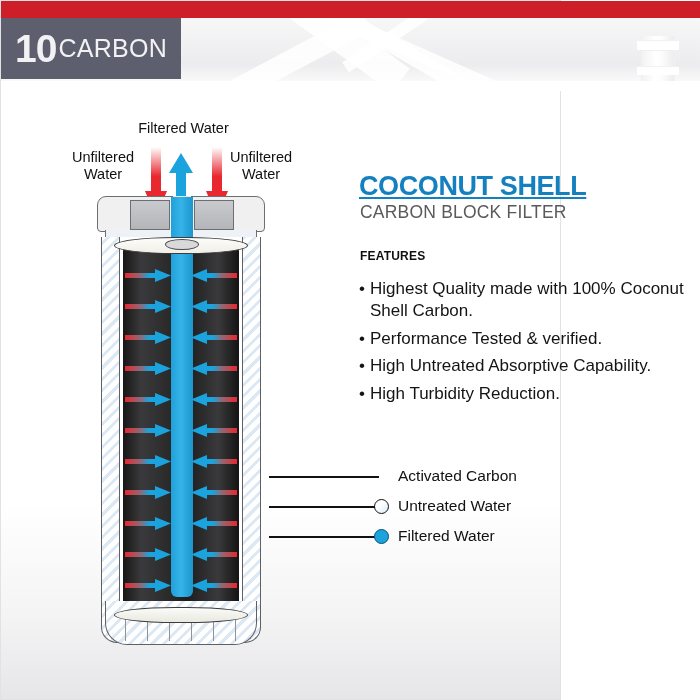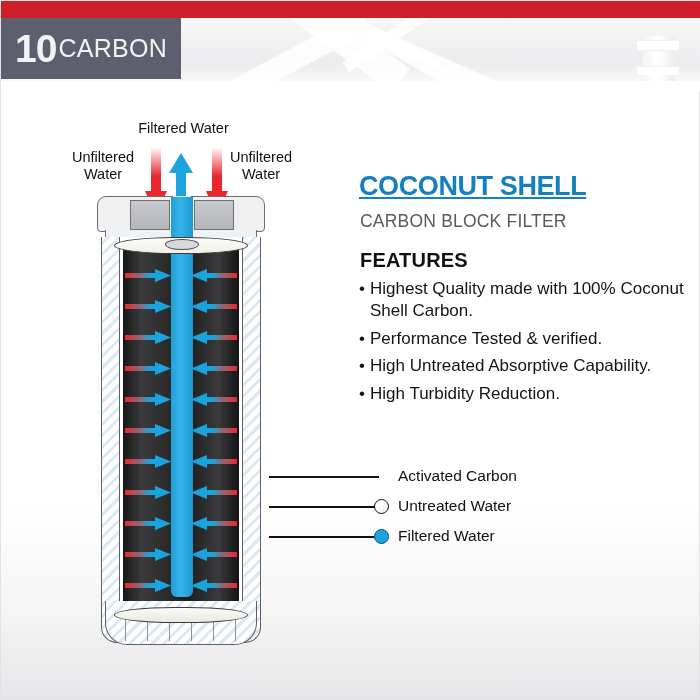--- a/index.html
+++ b/index.html
@@ -5,21 +5,21 @@
   * { margin:0; padding:0; box-sizing:border-box; }
   html,body { width:700px; height:700px; }
   body {
     font-family:"Liberation Sans", sans-serif;
     background:#ffffff;
     position:relative;
     overflow:hidden;
   }
   #page {
     position:absolute; inset:0;
-    width:700px; height:700px;
+    width:561px; height:700px;
     background:linear-gradient(180deg,#ffffff 0%,#ffffff 72%,#f4f4f5 88%,#e6e6e8 100%);
     border:1px solid #e2e2e4;
   }
 
   
   .red-bar {
     position:absolute; left:0; top:0; width:700px; height:17px;
     background:#ce1f28;
   }
   .header-bg {
@@ -68,25 +68,25 @@
 
   
   .rp { position:absolute; left:358px; top:0; width:330px; }
   .title-main {
     position:absolute; top:172px; left:0;
     font-size:27px; font-weight:bold; color:#1580bf;
     letter-spacing:-.4px; line-height:1;text-decoration:underline;
   }
   .title-sub {
     position:absolute; top:203px; left:1px;
-    font-size:17.5px; color:#5a5a5c; letter-spacing:.2px; line-height:1;margin-top:9px;
+    font-size:17.5px; color:#5a5a5c; letter-spacing:.2px; line-height:1;
   }
   .features-head {
     position:absolute; top:248px; left:1px;
-    font-size:20px; font-weight:bold; color:#111; letter-spacing:.2px;
+    font-size:12px; font-weight:bold; color:#111; letter-spacing:.2px;
   }
   .feat-list { position:absolute; top:277px; left:0; width:325px; }
   .feat {
     display:flex; font-size:17px; color:#141414; line-height:1.28;
     margin-bottom:6px;
   }
   .feat-dot { width:11px; flex:0 0 11px; }
   .feat-txt { flex:1; }
 
   

